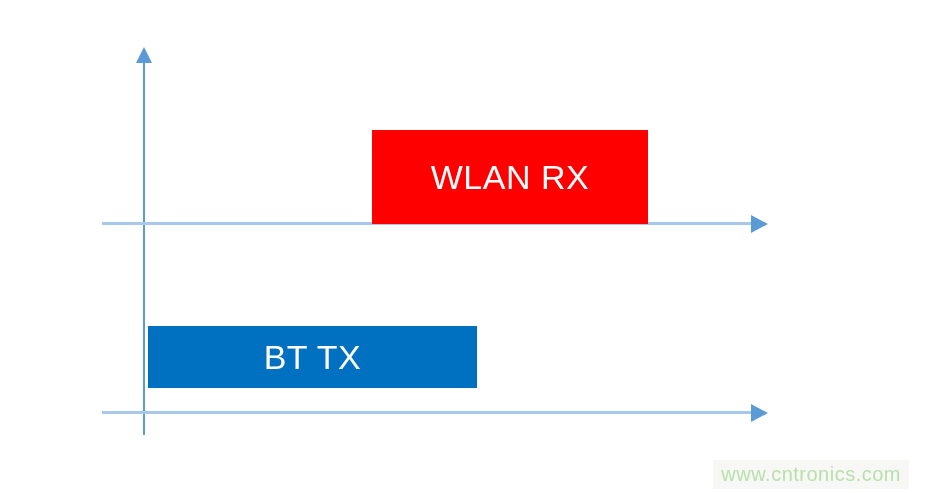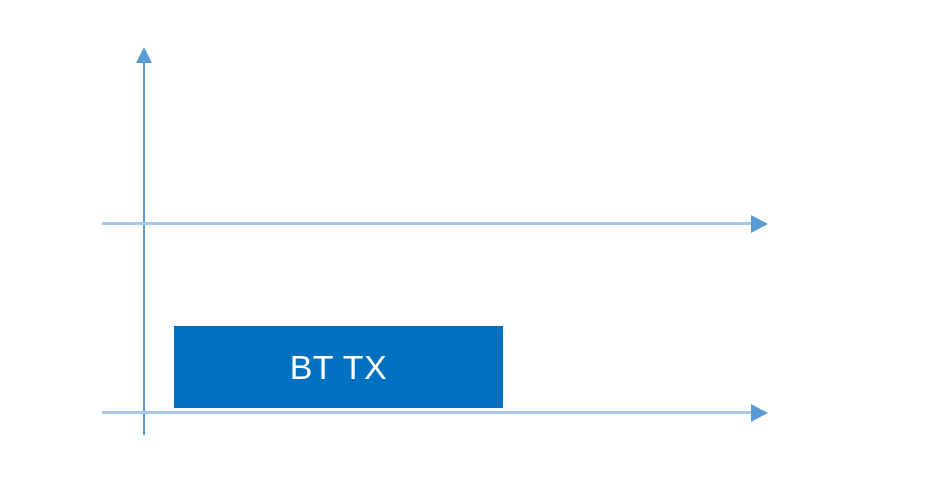--- a/index.html
+++ b/index.html
@@ -64,24 +64,24 @@
     font-size: 34px;
     letter-spacing: 0.5px;
   }
   .block.wlan {
     left: 372px;
     top: 130px;
     width: 276px;
     height: 94px;
   }
   .block.bt {
-    left: 174px;
+    left: 148px;
     top: 326px;
     width: 329px;
-    height: 82px;
+    height: 62px;
     justify-content: center;
   }
   
   .time-label {
     position: absolute;
     left: 335px;
     top: 431px;
     width: 160px;
     text-align: center;
     font-size: 37px;
@@ -105,20 +105,24 @@
 
   <div class="v-arrowhead" style="border-bottom-color: rgb(91, 155, 213);"></div>
   <div class="v-line" style="background-color: rgb(91, 155, 213);"></div>
 
   <div class="h-line t1" style="background-color: rgb(166, 200, 234);"></div>
   <div class="h-arrowhead a1" style="border-left-color: rgb(91, 155, 213);"></div>
 
   <div class="h-line t2" style="background-color: rgb(166, 200, 234);"></div>
   <div class="h-arrowhead a2" style="border-left-color: rgb(91, 155, 213);"></div>
 
+  <div class="block wlan" style="background-color: rgb(255, 0, 0); color: rgb(255, 255, 255);">
+    <span>WLAN RX</span>
+  </div>
 
   <div class="block bt" style="background-color: rgb(0, 112, 192); color: rgb(255, 255, 255);">
     <span>BT TX</span>
   </div>
 
 
+  <div class="watermark" style="color: rgb(185, 224, 172);">www.cntronics.com</div>
 
 </div>
 
 </body></html>

